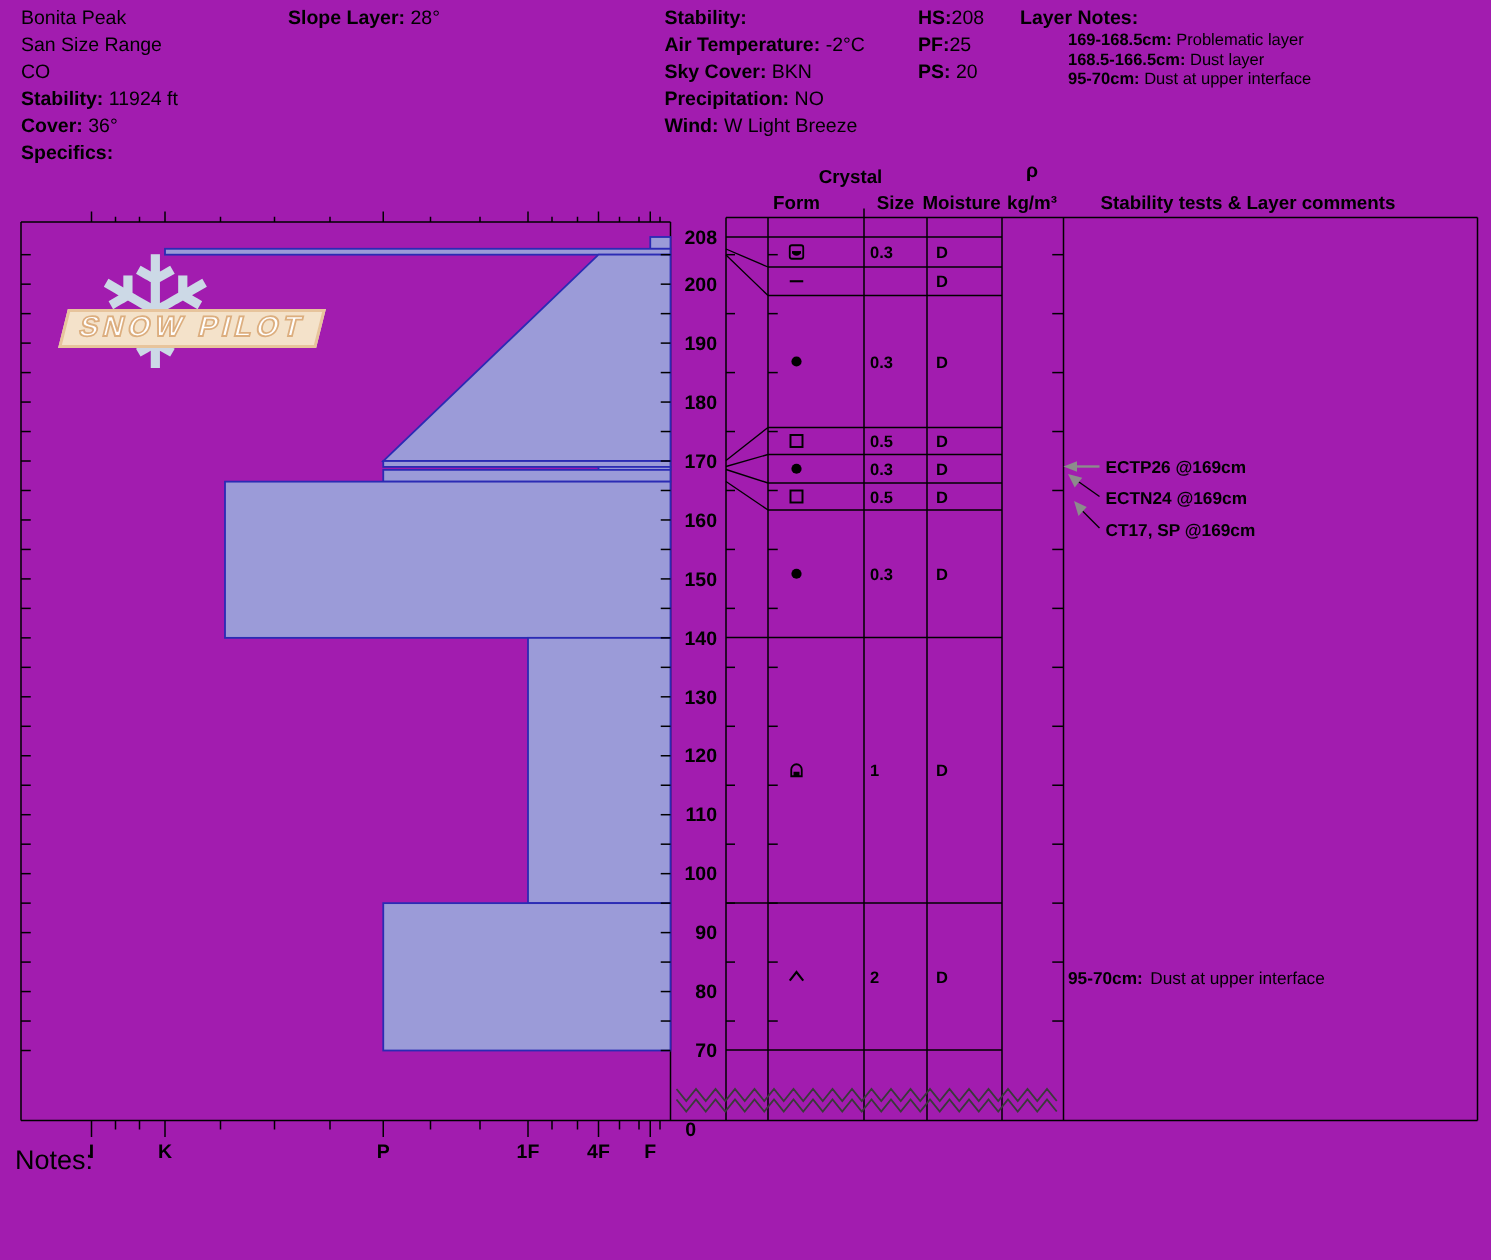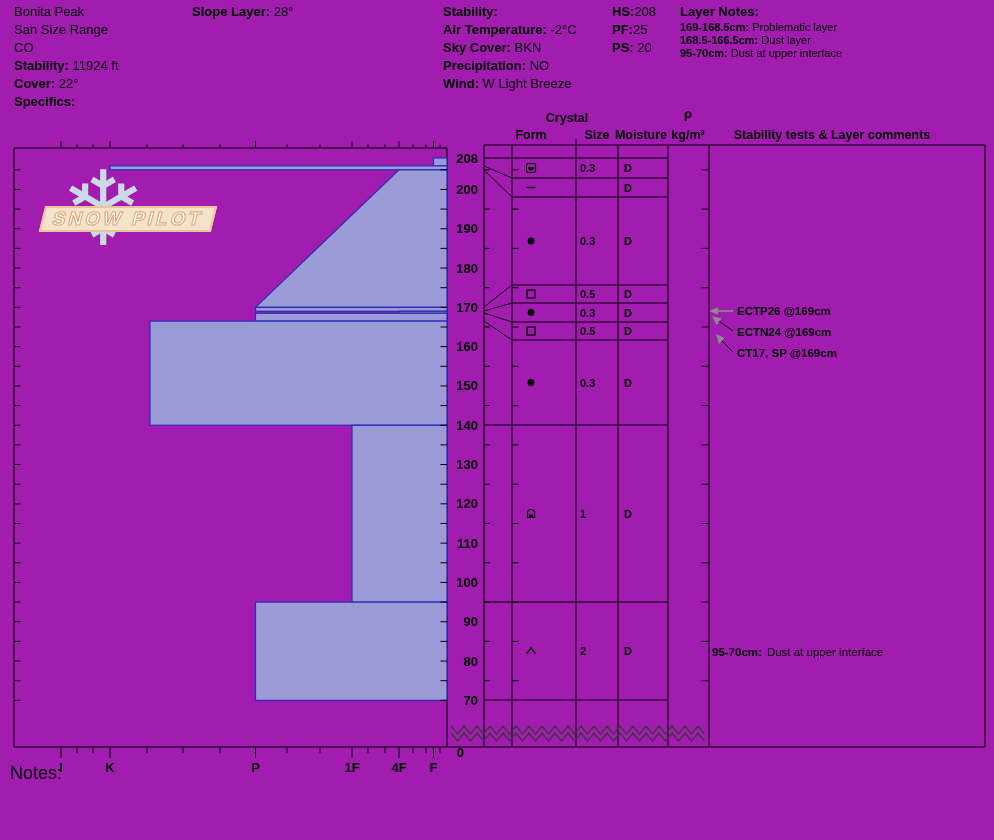--- a/index.html
+++ b/index.html
@@ -1,20 +1,20 @@
 <!DOCTYPE html>
 <html><head>
 <meta charset="utf-8">
 <style>
   html,body{margin:0;padding:0;background:#fff;}
   .page{position:relative;width:994px;height:840px;background:#a21caf;overflow:hidden;
         font-family:"Liberation Sans",sans-serif;color:#000;}
   .hdr{position:absolute;top:3px;font-size:13px;line-height:18px;white-space:nowrap;}
   .hdr b{font-weight:bold;}
-  .lnotes{font-size:11px;line-height:13px;}
+  .lnotes{font-size:11px;line-height:13px;margin-left:32px;}
   .lnotes b{font-weight:bold;}
   .logo-flake{position:absolute;left:60px;top:148px;font-size:104px;color:#ccd9e6;
               font-family:"DejaVu Sans",sans-serif;z-index:1;}
   .logo-text{position:absolute;left:42px;top:206px;z-index:1;transform:skewX(-14deg);
              background:#f4e2ca;border:2px solid #e7c49c;color:rgba(255,255,255,.95);
              -webkit-text-stroke:1.2px #dcae7f;font-weight:bold;font-size:19px;
              letter-spacing:3px;padding:0 9px;line-height:22px;}
   svg{position:absolute;left:0;top:0;z-index:2;}
   svg text{font-family:"Liberation Sans",sans-serif;}
   .notes{position:absolute;left:10px;top:763px;font-size:18px;font-weight:normal;z-index:3;}
@@ -22,21 +22,21 @@
 </head>
 <body>
 
 <div class="page">
 
   <div class="hdr" style="left:14px">
     <div>Bonita Peak</div>
     <div>San Size Range</div>
     <div>CO</div>
     <div><b>Stability:</b> <span>11924 ft</span></div>
-    <div><b>Cover:</b> <span>22°</span></div>
+    <div><b>Cover:</b> <span>36°</span></div>
     <div><b>Specifics:</b></div>
   </div>
 
   <div class="hdr" style="left:192px">
     <div><b>Slope Layer:</b> <span>28°</span></div>
   </div>
 
   <div class="hdr" style="left:443px">
     <div><b>Stability:</b></div>
     <div><b>Air Temperature:</b> <span>-2°C</span></div>

